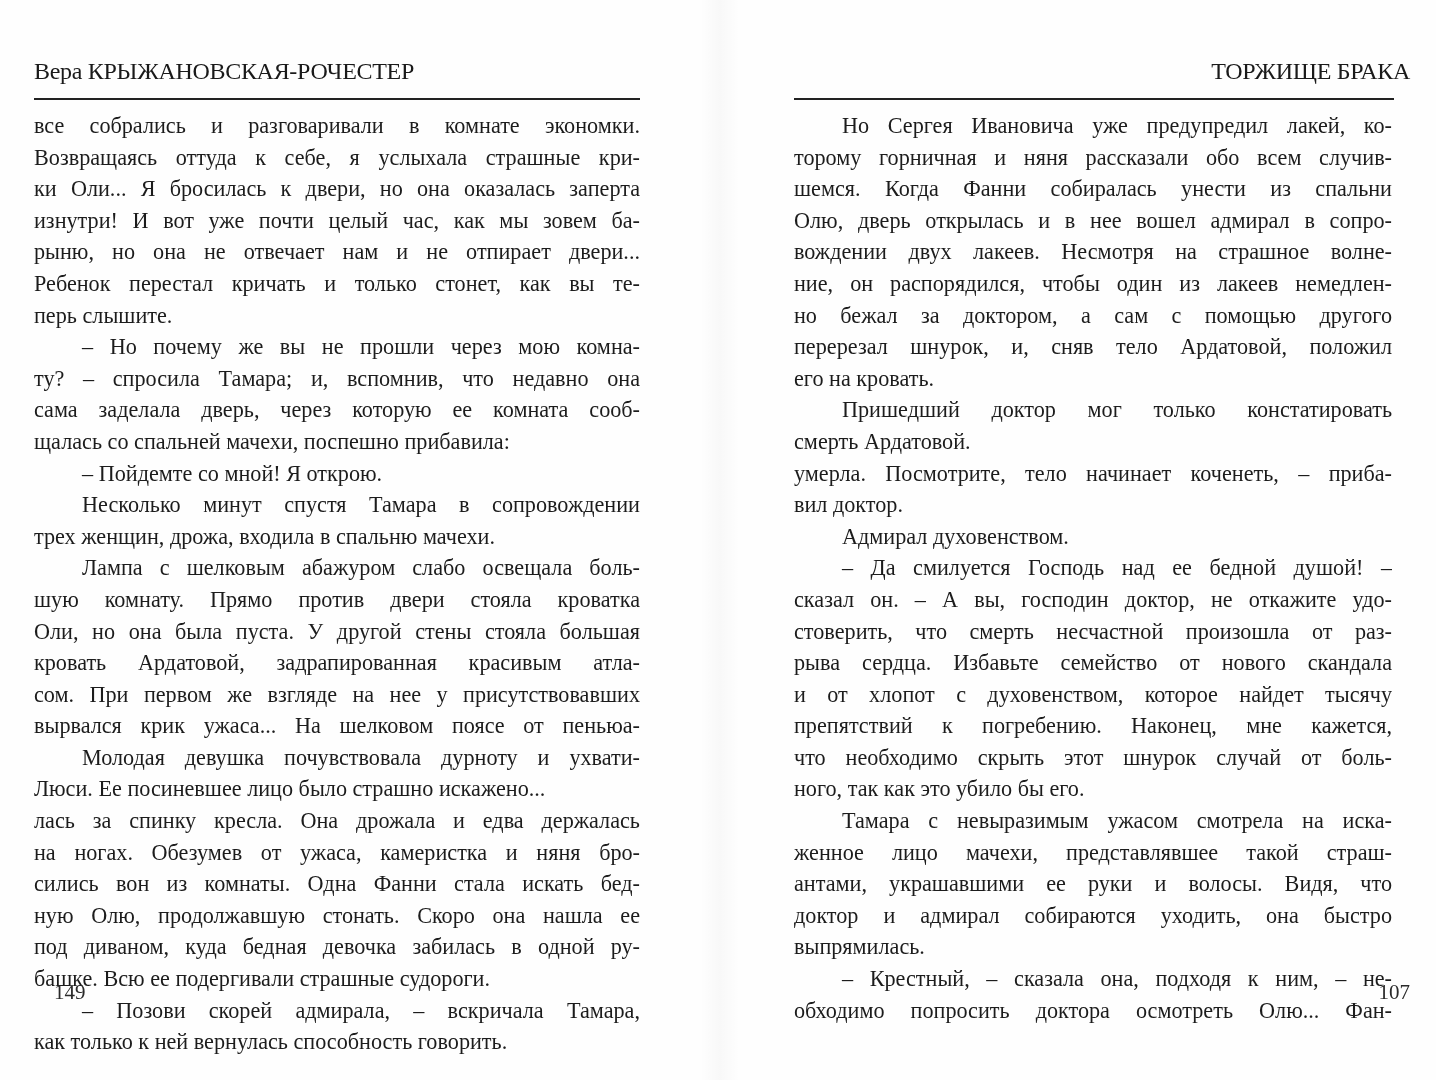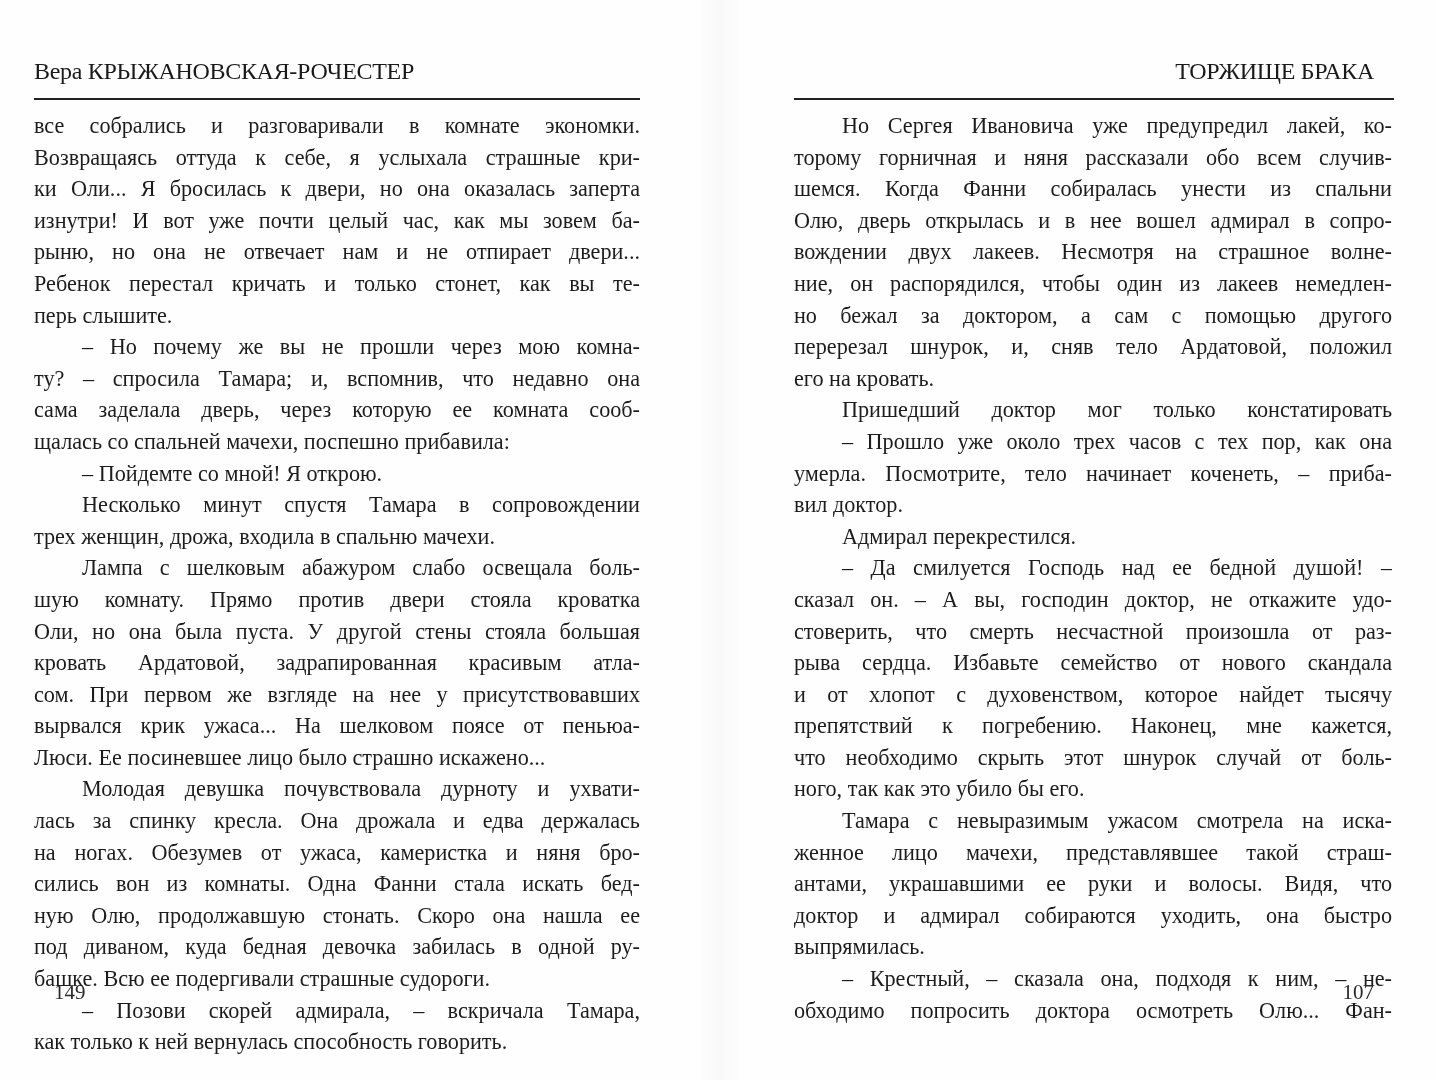--- a/index.html
+++ b/index.html
@@ -17,20 +17,21 @@
     }
     .spread {
       position: absolute;
       inset: 0;
       background: #fefefe;
     }
     .page {
       position: absolute;
       top: 0;
       height: 1080px;
+      padding-left: 36px;
     }
     .page-left { left: 0; width: 718px; }
     .page-right { left: 718px; width: 718px; }
 
     .running-head {
       position: absolute;
       top: 58px;
       font-size: 24px;
       letter-spacing: -0.3px;
       white-space: nowrap;
@@ -111,22 +112,22 @@
         <span class="line last">щалась со спальней мачехи, поспешно прибавила:</span>
         <span class="line indent last">– Пойдемте со мной! Я открою.</span>
         <span class="line indent">Несколько минут спустя Тамара в сопровождении</span>
         <span class="line last">трех женщин, дрожа, входила в спальню мачехи.</span>
         <span class="line indent">Лампа с шелковым абажуром слабо освещала боль-</span>
         <span class="line">шую комнату. Прямо против двери стояла кроватка</span>
         <span class="line">Оли, но она была пуста. У другой стены стояла большая</span>
         <span class="line">кровать Ардатовой, задрапированная красивым атла-</span>
         <span class="line">сом. При первом же взгляде на нее у присутствовавших</span>
         <span class="line">вырвался крик ужаса... На шелковом поясе от пеньюа-</span>
+        <span class="line indent">Молодая девушка почувствовала дурноту и ухвати-</span>
         <span class="line last">Люси. Ее посиневшее лицо было страшно искажено...</span>
-        <span class="line indent">Молодая девушка почувствовала дурноту и ухвати-</span>
         <span class="line">лась за спинку кресла. Она дрожала и едва держалась</span>
         <span class="line">на ногах. Обезумев от ужаса, камеристка и няня бро-</span>
         <span class="line">сились вон из комнаты. Одна Фанни стала искать бед-</span>
         <span class="line">ную Олю, продолжавшую стонать. Скоро она нашла ее</span>
         <span class="line">под диваном, куда бедная девочка забилась в одной ру-</span>
         <span class="line last">башке. Всю ее подергивали страшные судороги.</span>
         <span class="line indent">– Позови скорей адмирала, – вскричала Тамара,</span>
         <span class="line last">как только к ней вернулась способность говорить.</span>
       </div>
     <div class="folio">149</div>
@@ -141,24 +142,24 @@
         <span class="line indent">Но Сергея Ивановича уже предупредил лакей, ко-</span>
         <span class="line">торому горничная и няня рассказали обо всем случив-</span>
         <span class="line">шемся. Когда Фанни собиралась унести из спальни</span>
         <span class="line">Олю, дверь открылась и в нее вошел адмирал в сопро-</span>
         <span class="line">вождении двух лакеев. Несмотря на страшное волне-</span>
         <span class="line">ние, он распорядился, чтобы один из лакеев немедлен-</span>
         <span class="line">но бежал за доктором, а сам с помощью другого</span>
         <span class="line">перерезал шнурок, и, сняв тело Ардатовой, положил</span>
         <span class="line last">его на кровать.</span>
         <span class="line indent">Пришедший доктор мог только констатировать</span>
-        <span class="line indent">– Прошло уже около трех часов с тех пор, как она</span>
+        <span class="line last">смерть Ардатовой.</span>
         <span class="line">умерла. Посмотрите, тело начинает коченеть, – приба-</span>
         <span class="line last">вил доктор.</span>
-        <span class="line indent last">Адмирал перекрестился.</span>
+        <span class="line indent last">Адмирал духовенством.</span>
         <span class="line indent">– Да смилуется Господь над ее бедной душой! –</span>
         <span class="line">сказал он. – А вы, господин доктор, не откажите удо-</span>
         <span class="line">стоверить, что смерть несчастной произошла от раз-</span>
         <span class="line">рыва сердца. Избавьте семейство от нового скандала</span>
         <span class="line">и от хлопот с духовенством, которое найдет тысячу</span>
         <span class="line">препятствий к погребению. Наконец, мне кажется,</span>
         <span class="line">что необходимо скрыть этот шнурок случай от боль-</span>
         <span class="line last">ного, так как это убило бы его.</span>
         <span class="line indent">Тамара с невыразимым ужасом смотрела на иска-</span>
         <span class="line">женное лицо мачехи, представлявшее такой страш-</span>

